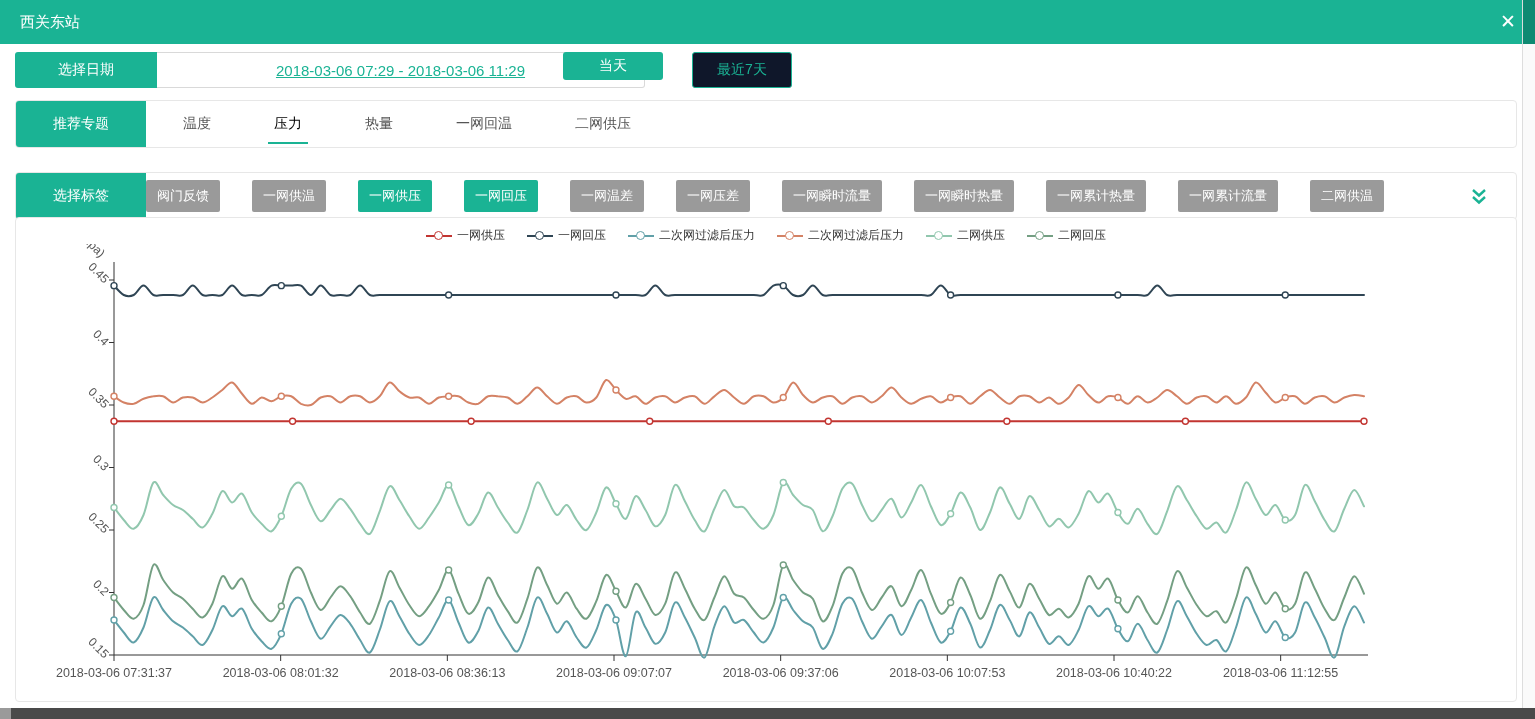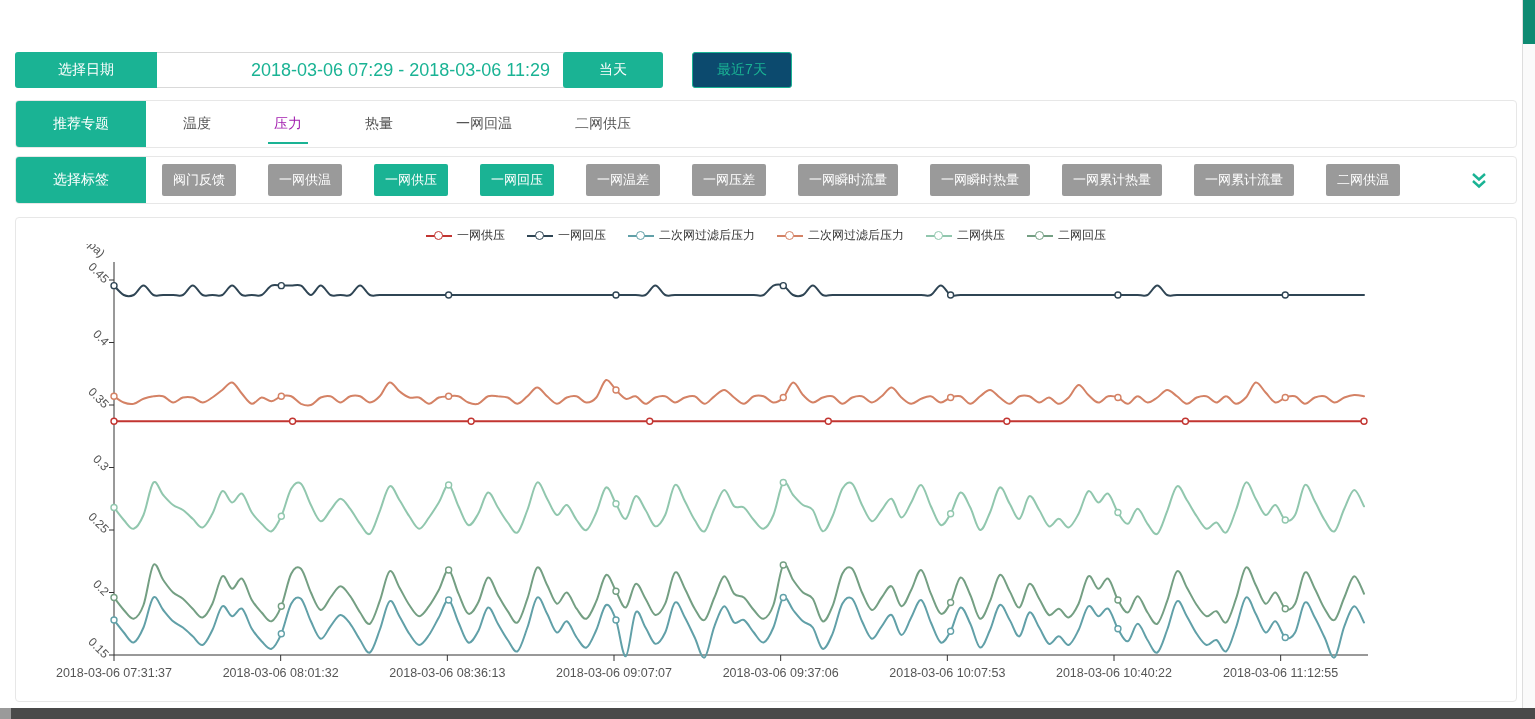--- a/index.html
+++ b/index.html
@@ -22,42 +22,42 @@
   
   .bottombar { position:absolute; left:0; bottom:0; width:1535px; height:11px; background:#4a4a4a; }
   .bottombar .seg { position:absolute; left:0; top:0; width:11px; height:11px; background:#9a9a9a; }
 
   
   .row-date { position:absolute; left:15px; top:52px; height:36px; display:flex; align-items:stretch; }
   .lbl-btn { width:142px; background:#1ab394; color:#fff; font-size:14px;
     display:flex; align-items:center; justify-content:center;
     border-radius:3px 0 0 3px; cursor:pointer; }
   .date-input { width:488px; border:1px solid #d9d9d9; border-left:none; border-radius:0 3px 3px 0;
-    color:#1ab394; font-size:18px; text-align:center; outline:none; background:#fff; }
-  .btn-today { position:absolute; left:563px; top:52px; width:100px; height:36px;
+    color:#1ab394; font-size:15px; text-align:center; outline:none; background:#fff;text-decoration:underline; }
+  .btn-today { position:absolute; left:563px; top:52px; width:100px; height:28px;
     background:#1ab394; color:#fff; border:none; border-radius:3px; font-size:14px; cursor:pointer; }
   .btn-7days { position:absolute; left:692px; top:52px; width:100px; height:36px;
-    background:#0c4a6e; color:#1ab394; border:1px solid #1ab394; border-radius:3px; font-size:14px; cursor:pointer; }
+    background:#0f172a; color:#1ab394; border:1px solid #1ab394; border-radius:3px; font-size:14px; cursor:pointer; }
 
   
   .panel-row { position:absolute; left:15px; width:1502px; border:1px solid #e7e7e7;
     border-radius:4px; background:#fff; display:flex; align-items:stretch; }
   .panel-row .lbl { width:130px; background:#1ab394; color:#fff; font-size:14px;
     display:flex; align-items:center; justify-content:center; border-radius:3px 0 0 3px; flex:none; cursor:pointer; }
   .row-topics { top:100px; height:48px; }
-  .row-tags   { top:156px; height:48px; }
+  .row-tags   { top:172px; height:48px; }
 
   .tabs { display:flex; align-items:center; margin-left:35px; gap:14px; }
   .tab { position:relative; margin-right:45px; font-size:14px; color:#555; cursor:pointer;
     padding:4px 2px; }
-  .tab.active { color:#a21caf; }
+  .tab.active { color:#000000; }
   .tab.active::after { content:''; position:absolute; left:-4px; right:-4px; bottom:-7px;
     height:2px; background:#1ab394; }
 
-  .tags { display:flex; align-items:center; margin-left:16px; gap:32px; flex:1; }
+  .tags { display:flex; align-items:center; gap:32px; flex:1; }
   .tag { background:#9a9a9a; color:#fff; font-size:13px; padding:7px 11px;
     border-radius:2px; cursor:pointer; white-space:nowrap; }
   .tag.selected { background:#1ab394; }
   .expand { margin-left:auto; margin-right:28px; display:flex; align-items:center; cursor:pointer; }
 
   
   .chart-panel { position:absolute; left:15px; top:217px; width:1502px; height:485px;
     border:1px solid #e7e7e7; border-radius:4px; background:#fff; }
   .legend { display:flex; justify-content:center; align-items:center; gap:22px; padding-top:9px; }
   .legend-item { display:flex; align-items:center; gap:5px; cursor:pointer; }
@@ -66,20 +66,24 @@
   .legend-item .mk::after { content:''; position:absolute; left:8px; top:0; width:7px; height:7px;
     border:1.8px solid var(--c); border-radius:50%; background:#fff; }
   .legend-item .lt { font-size:12px; color:#333; }
   svg text { font-family:"Liberation Sans","DejaVu Sans",sans-serif; }
 </style>
 </head>
 <body>
 
 <div class="window">
 
+  <div class="titlebar">
+    <span class="title">西关东站</span>
+    <span class="close">✕</span>
+  </div>
 
   <div class="row-date">
     <div class="lbl-btn">选择日期</div>
     <input class="date-input" readonly="" value="2018-03-06 07:29 - 2018-03-06 11:29" style="">
   </div>
   <button class="btn-today">当天</button>
   <button class="btn-7days">最近7天</button>
 
   <div class="panel-row row-topics">
     <div class="lbl">推荐专题</div>

